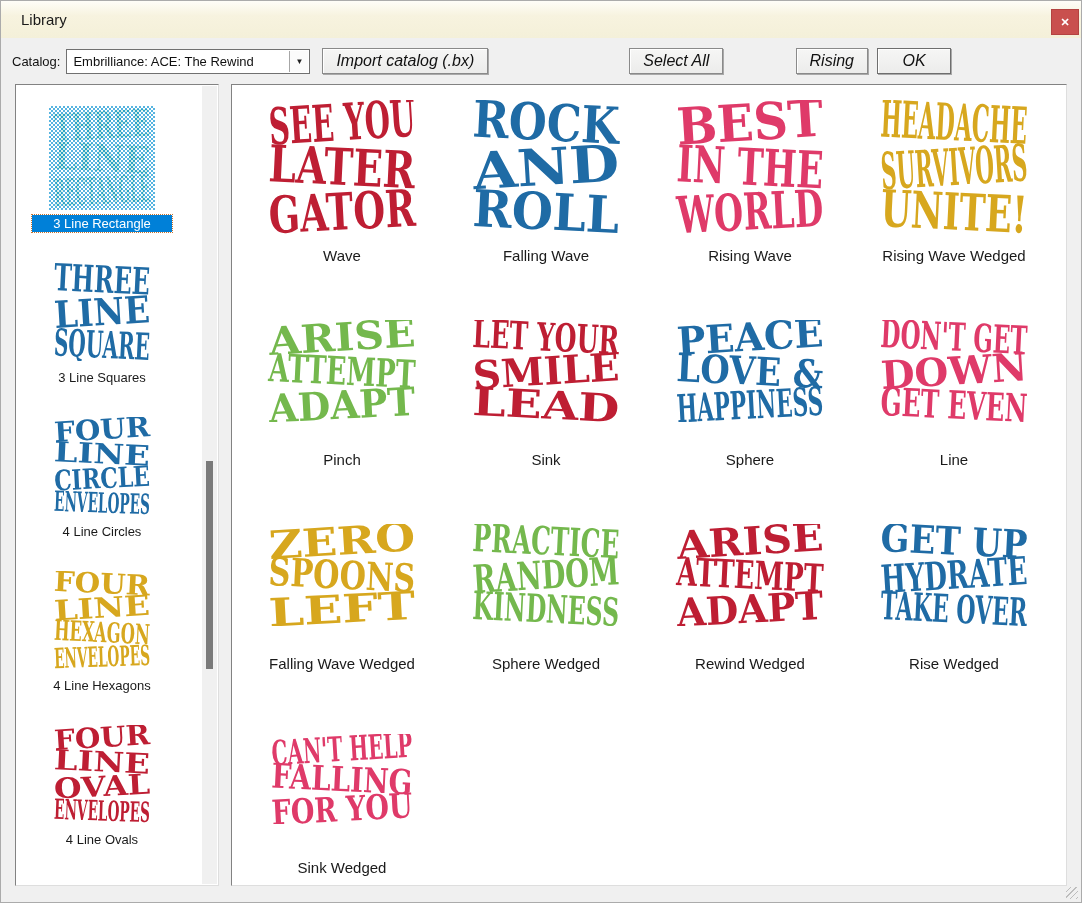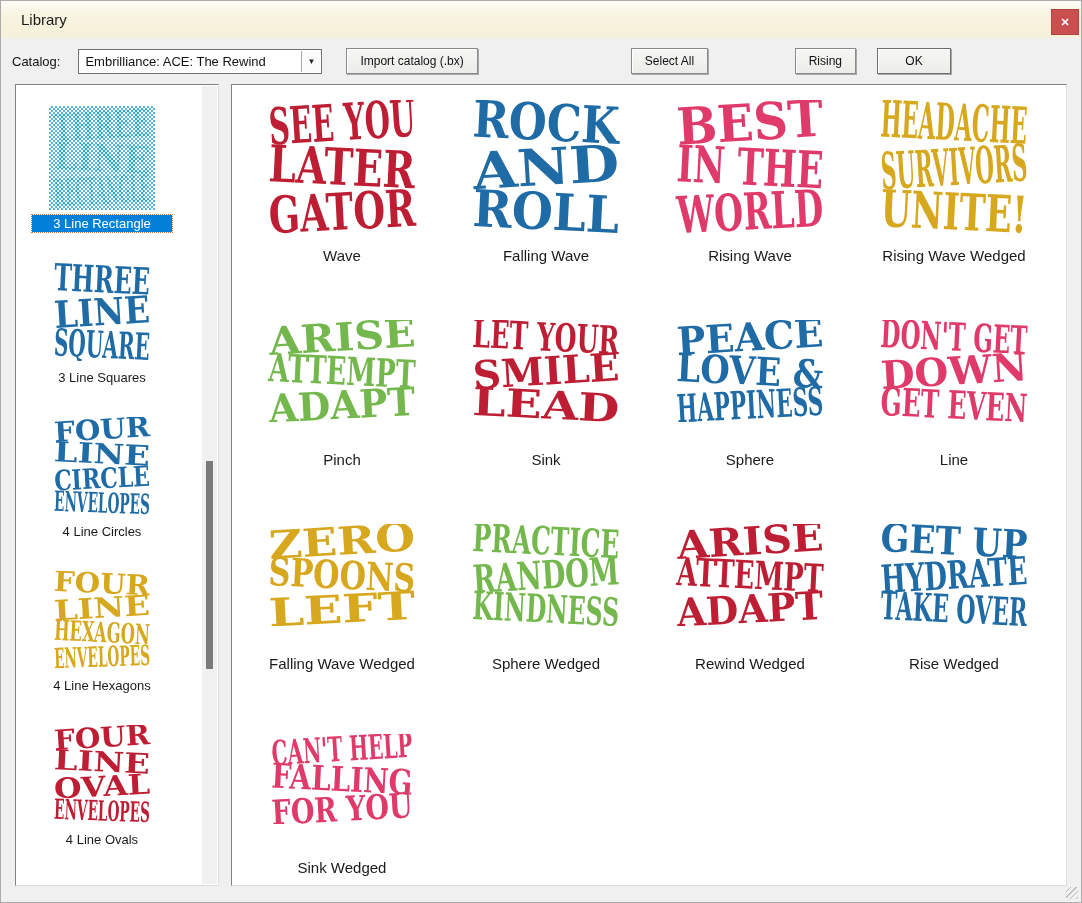--- a/index.html
+++ b/index.html
@@ -28,44 +28,44 @@
     width:28px; height:26px;
     background:#C9504E; border:1px solid #B34341;
     color:#fff; font-size:11px; font-weight:bold;
     display:flex; align-items:center; justify-content:center;
     cursor:pointer;
   }
   
   .toolbar {
     height:46px; display:flex; align-items:center;
     padding-left:11px;
-    gap:12px;
   }
   .cat-label { font-size:13px; color:#111; }
   .combo {
     margin-left:6px; width:244px; height:25px;
     background:#fff; border:1px solid #707070;
     position:relative; display:flex; align-items:center;
     font-size:13px; color:#111; padding-left:6px;
   }
   .combo-text { white-space:nowrap; overflow:hidden; }
   .combo-arrow {
     position:absolute; top:1px; right:1px; bottom:1px; width:19px;
     border-left:1px solid #A6A6A6; background:#FBFBFB;
     display:flex; align-items:center; justify-content:center;
     font-size:8px; color:#222; cursor:pointer;
   }
   .btn {
     height:26px; padding:0 13px;
     font-family:"Liberation Sans", sans-serif;
-    font-size:12px; color:#111;
+    font-size:16px; color:#111;
     background:linear-gradient(#F6F6F5,#ECECEB);
     border:1px solid #8A8A8A;
     box-shadow:inset 1px 1px 0 #ffffff, 1px 1px 0 #A9A9A9;
     cursor:pointer;
+    font-style:italic;
   }
   .btn-import { margin-left:12px; }
   .btn-selectall { margin-left:141px; }
   .btn-cancel { margin-left:auto; }
   .btn-ok { margin-left:9px; margin-right:130px; min-width:74px; border-color:#6E6E6E; }
   
   .content { position:absolute; top:83px; left:0; right:0; bottom:16px; }
   .panel {
     position:absolute; top:0; bottom:0; background:#fff;
     border:1px solid;

